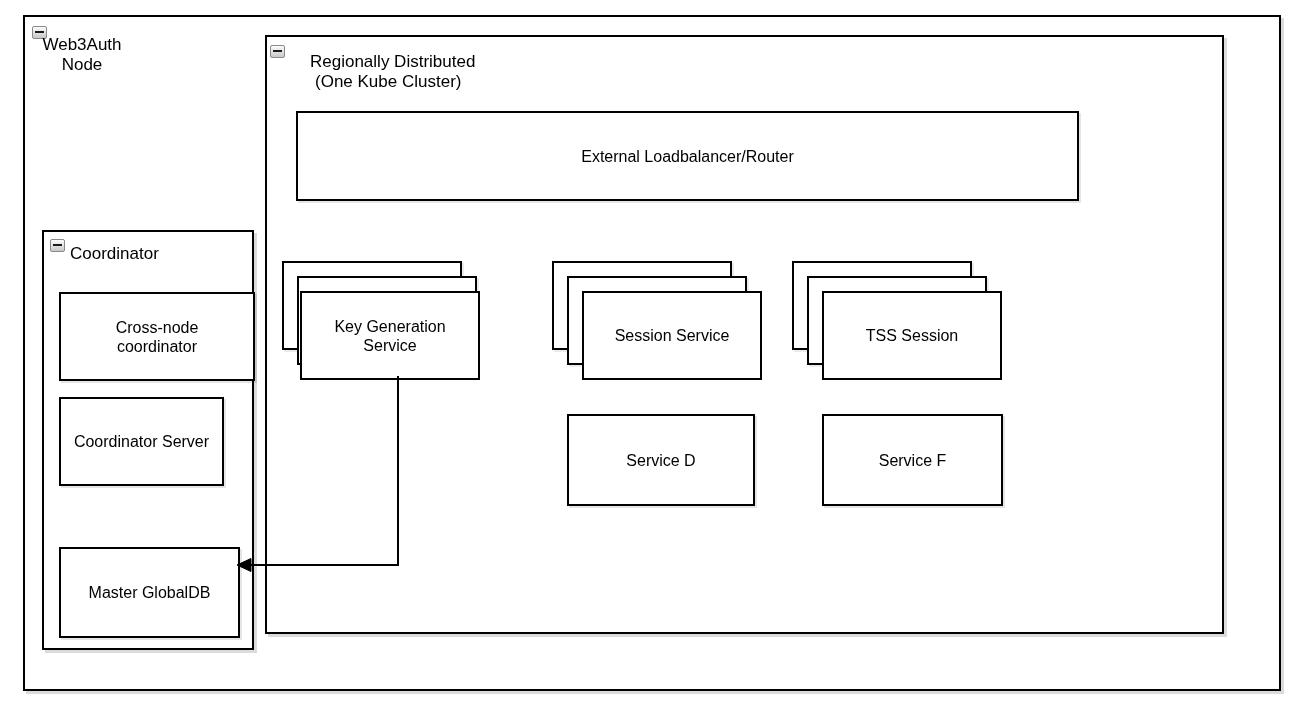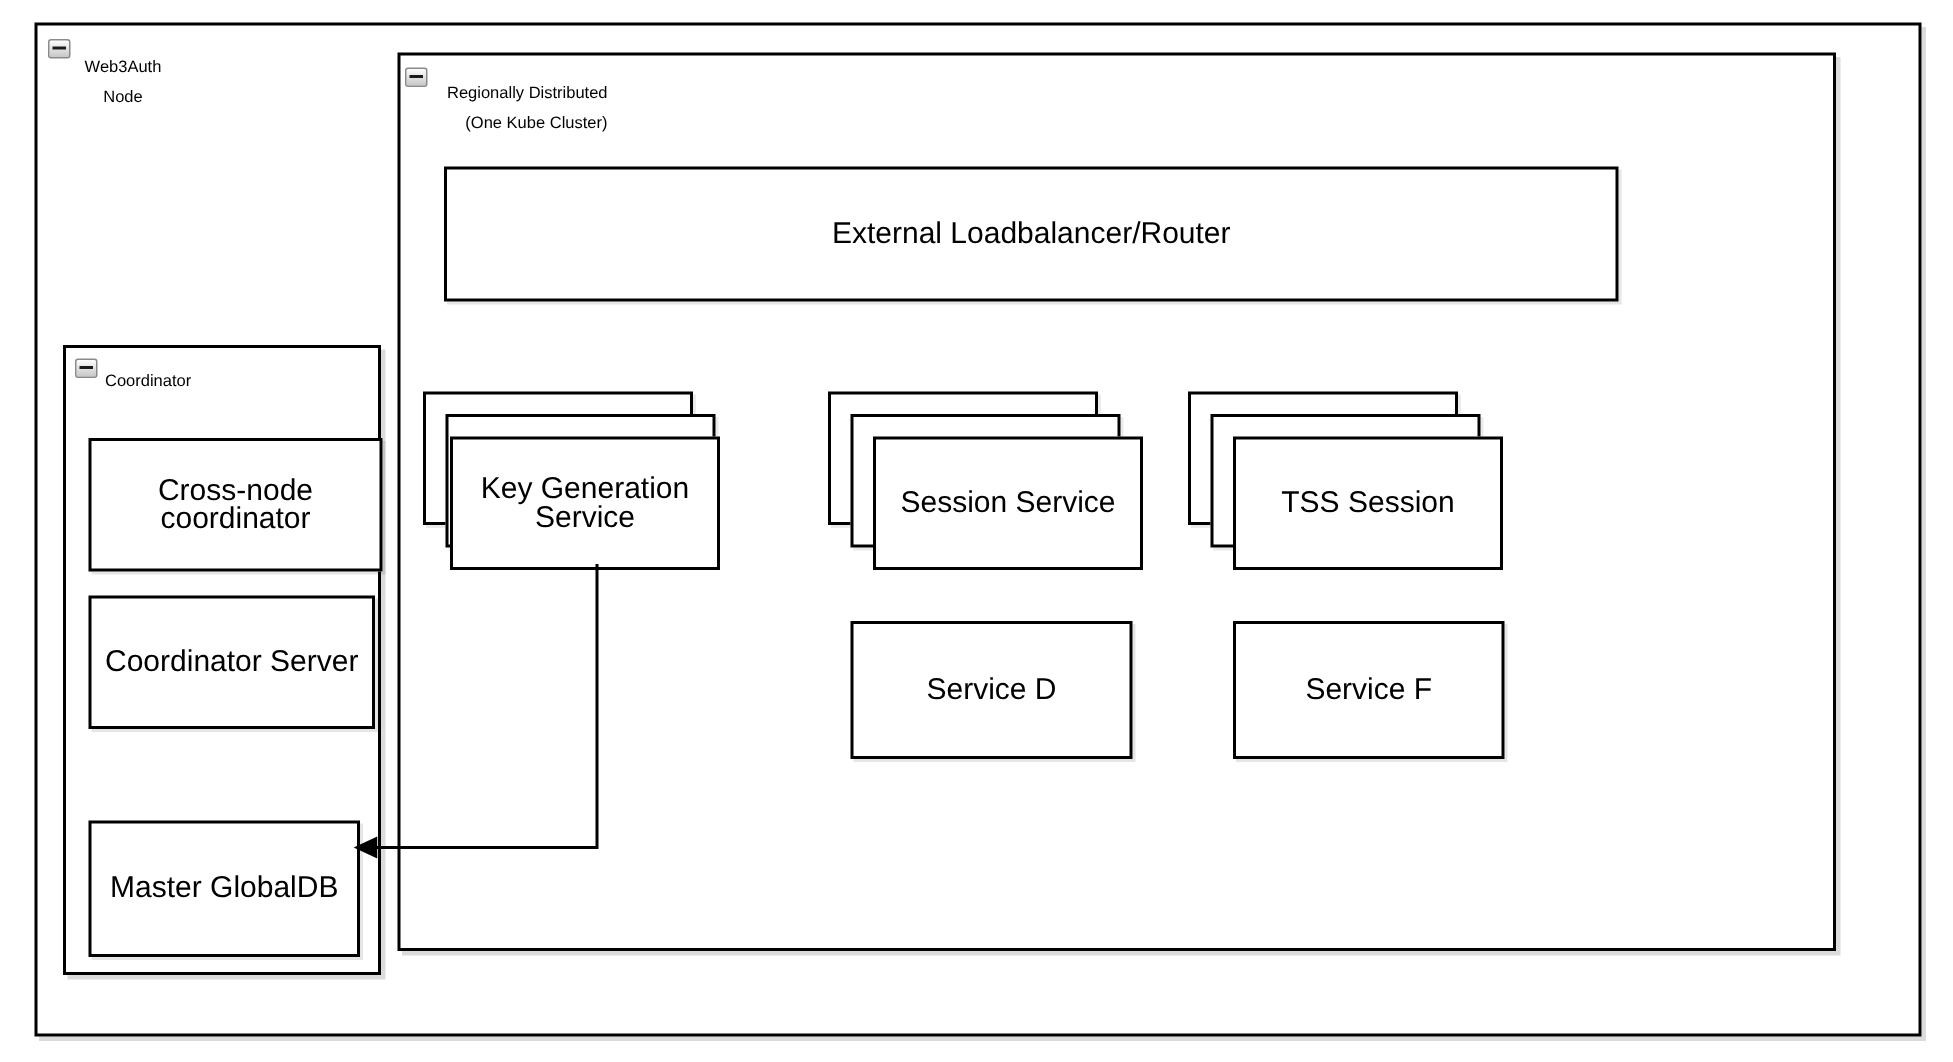--- a/index.html
+++ b/index.html
@@ -12,31 +12,31 @@
 
   .shape {
     position: absolute;
     background: #fff;
     border: 2px solid #000;
     box-sizing: border-box;
   }
   .container { box-shadow: 3px 3px 0 rgba(0,0,0,0.14); }
   .box {
     display: flex; align-items: center; justify-content: center;
-    text-align: center; font-size: 20px; line-height: 19px;
+    text-align: center; font-size: 16px; line-height: 19px;
     box-shadow: 2px 2px 0 rgba(0,0,0,0.10);
   }
   .layer {
     position: absolute; width: 180px; height: 89px;
     border: 2px solid #000; background: #fff; box-sizing: border-box;
     box-shadow: 2px 2px 0 rgba(0,0,0,0.08);
   }
   .stack { position: absolute; width: 212px; height: 121px; }
 
-  .grp-label { position: absolute; font-size: 11px; line-height: 20px; white-space: nowrap; }
+  .grp-label { position: absolute; font-size: 17px; line-height: 20px; white-space: nowrap; }
   .grp-label .line { display: block; }
   .center-label { text-align: center; white-space: normal; }
   .indent { padding-left: 5px; }
 
   .txt-kgs { display: inline-block; max-width: 140px; }
   .txt-narrow { display: inline-block; max-width: 114px; }
 
   .collapse {
     position: absolute; width: 15px; height: 13px;
     border: 1px solid #8a8a8a; border-radius: 2px;
@@ -57,21 +57,21 @@
 
   <div class="shape container" style="left:23px; top:15px; width:1258px; height:676px;">
     <div class="collapse" style="left:7px; top:9px;"></div>
     <div class="grp-label center-label" style="left:5px; top:18px; width:104px;">
       <span class="line">Web3Auth</span>
       <span class="line">Node</span>
     </div>
 
     <div class="shape container" style="left:240px; top:18px; width:959px; height:599px;">
       <div class="collapse" style="left:3px; top:8px;"></div>
-      <div class="grp-label" style="left:31px; top:15px;text-align:right;">
+      <div class="grp-label" style="left:43px; top:15px;">
         <span class="line">Regionally Distributed</span>
         <span class="line indent">(One Kube Cluster)</span>
       </div>
 
       <div class="shape box" style="left:29px; top:74px; width:783px; height:90px;">
         <span>External Loadbalancer/Router</span>
       </div>
 
       <div class="stack" style="left:15px; top:224px;">
         <div class="layer" style="left:0; top:0;"></div>
@@ -107,21 +107,21 @@
     </div>
 
     <div class="shape container" style="left:17px; top:213px; width:212px; height:420px;padding-left:28px;">
       <div class="collapse" style="left:6px; top:7px;"></div>
       <div class="grp-label" style="left:26px; top:12px;">Coordinator</div>
 
       <div class="shape box" style="left:15px; top:60px; width:196px; height:89px;">
         <span class="txt-narrow">Cross-node coordinator</span>
       </div>
 
-      <div class="shape box" style="left:15px; top:165px; width:191px; height:89px;">
+      <div class="shape box" style="left:15px; top:165px; width:165px; height:89px;">
         <span>Coordinator Server</span>
       </div>
 
       <div class="shape box" style="left:15px; top:315px; width:181px; height:91px;">
         <span>Master GlobalDB</span>
       </div>
     </div>
   </div>
 
   <svg class="edges" width="1302" height="708" viewBox="0 0 1302 708">

